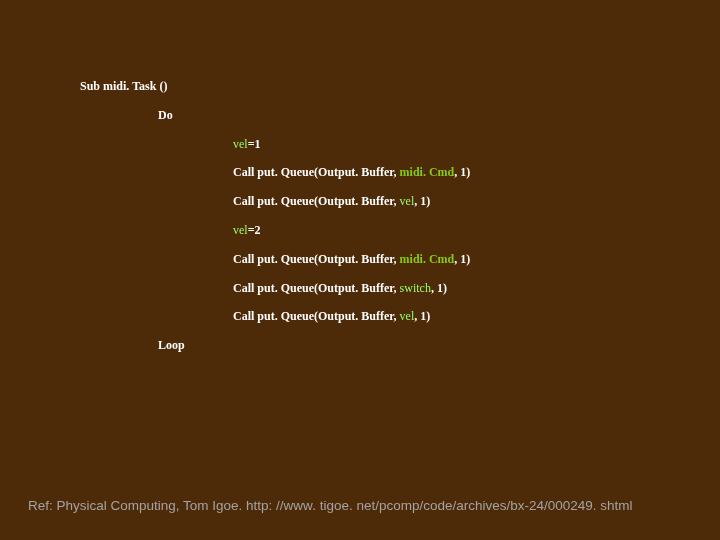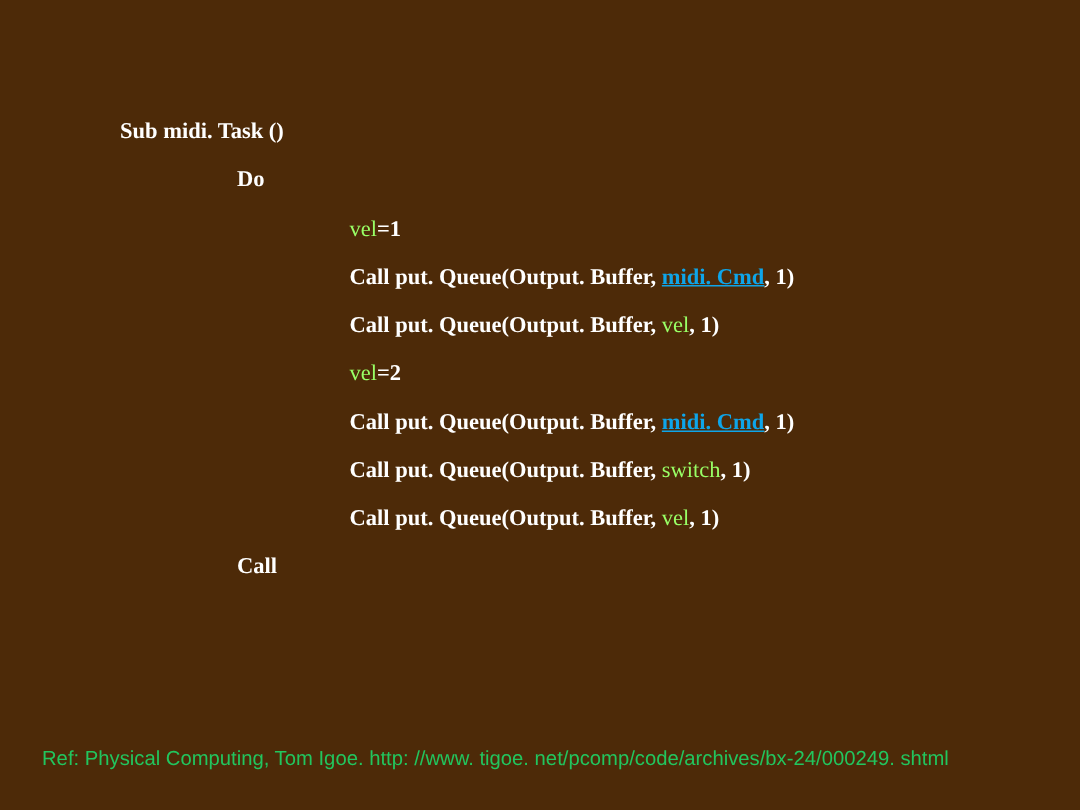--- a/index.html
+++ b/index.html
@@ -18,39 +18,39 @@
     box-sizing: border-box;
   }
   .code-block {
     position: absolute;
     top: 80px;
     left: 80px;
     right: 40px;
   }
   .line {
     color: #ffffff;
-    font-size: 15px;
+    font-size: 12px;
     line-height: 1.15;
     margin-bottom: 15px;
     white-space: pre;
   }
   .ind1 { padding-left: 0px; }
   .ind2 { padding-left: 78px; }
   .ind3 { padding-left: 153px; }
   .b { font-weight: bold; }
   .bg { color: #99ff66; font-weight: normal; }
-  .og { color: #0ea5e9; font-weight: bold; text-decoration: underline; }
+  .og { color: #84cc16; font-weight: bold; }
   .w  { color: #ffffff; }
   .footer {
     position: absolute;
     left: 28px;
     bottom: 27px;
     font-family: Arial, sans-serif;
     font-size: 13.5px;
-    color: #22c55e;
+    color: #a3a3a3;
   }
 </style>
 </head>
 <body>
 
 <div class="slide">
 
   <div class="code-block">
 
     <div class="line ind1 b"><span>Sub midi. Task ()</span></div>
@@ -66,20 +66,20 @@
 
     <div class="line ind3"><span class="bg">vel</span><span class="b w">=2</span></div>
 
     <div class="line ind3"><span class="b w">Call put. Queue(Output. Buffer, </span><span class="og">midi. Cmd</span><span class="b w">, 1)</span></div>
 
     <div class="line ind3"><span class="b w">Call put. Queue(Output. Buffer, </span><span class="bg">switch</span><span class="b w">, 1)</span></div>
 
     <div class="line ind3"><span class="b w">Call put. Queue(Output. Buffer, </span><span class="bg">vel</span><span class="b w">, 1)</span></div>
 
 
-    <div class="line ind2 b"><span>Call</span></div>
+    <div class="line ind2 b"><span>Loop</span></div>
 
 
   </div>
 
   <div class="footer"><span>Ref: Physical Computing, Tom Igoe. http: //www. tigoe. net/pcomp/code/archives/bx-24/000249. shtml</span></div>
 
 </div>
 
 </body></html>

